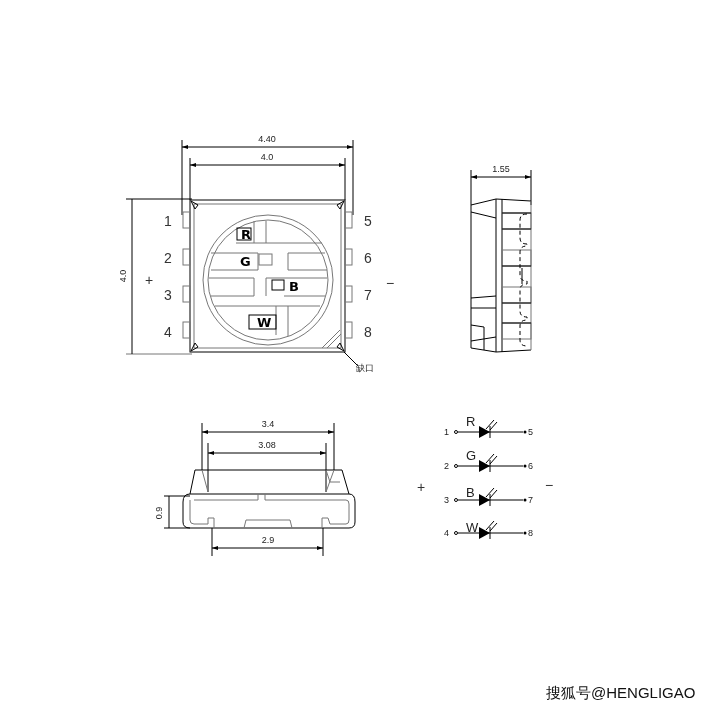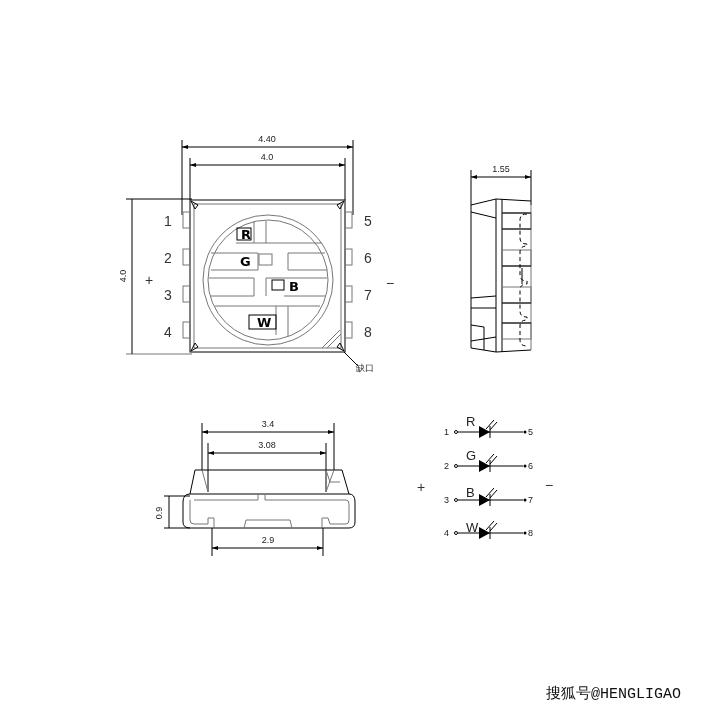--- a/index.html
+++ b/index.html
@@ -6,21 +6,21 @@
   body { width:713px; height:713px; overflow:hidden; position:relative; font-family:"Liberation Sans", sans-serif; }
   svg { position:absolute; left:0; top:0; }
   .ln { stroke:#000; stroke-width:1; fill:none; }
   .lg { stroke:#777; stroke-width:1; fill:none; }
   .dim { font-family:"Liberation Sans", sans-serif; font-size:9px; fill:#222; }
   .pin { font-family:"Liberation Sans", sans-serif; font-size:14px; fill:#333; }
   .chip { font-family:"DejaVu Sans", sans-serif; font-size:13px; font-weight:bold; fill:#000; }
   .sch { font-family:"Liberation Sans", sans-serif; font-size:13px; fill:#222; }
   .schpin { font-family:"Liberation Sans", sans-serif; font-size:9px; fill:#222; }
   .pol { font-family:"Liberation Sans", sans-serif; font-size:14px; fill:#333; }
-  .wm { position:absolute; left:546px; top:684px; font-family:Liberation Mono, monospace; font-size:15px; color:#111; letter-spacing:0px; }
+  .wm { position:absolute; left:546px; top:684px; font-family:Liberation Sans, sans-serif; font-size:15px; color:#111; letter-spacing:0px; }
 </style>
 </head>
 <body>
 
 <svg width="713" height="713" viewBox="0 0 713 713">
 
   <g>
 
     <line class="ln" x1="182" y1="140" x2="182" y2="215"></line>
     <line class="ln" x1="353" y1="140" x2="353" y2="215"></line>

